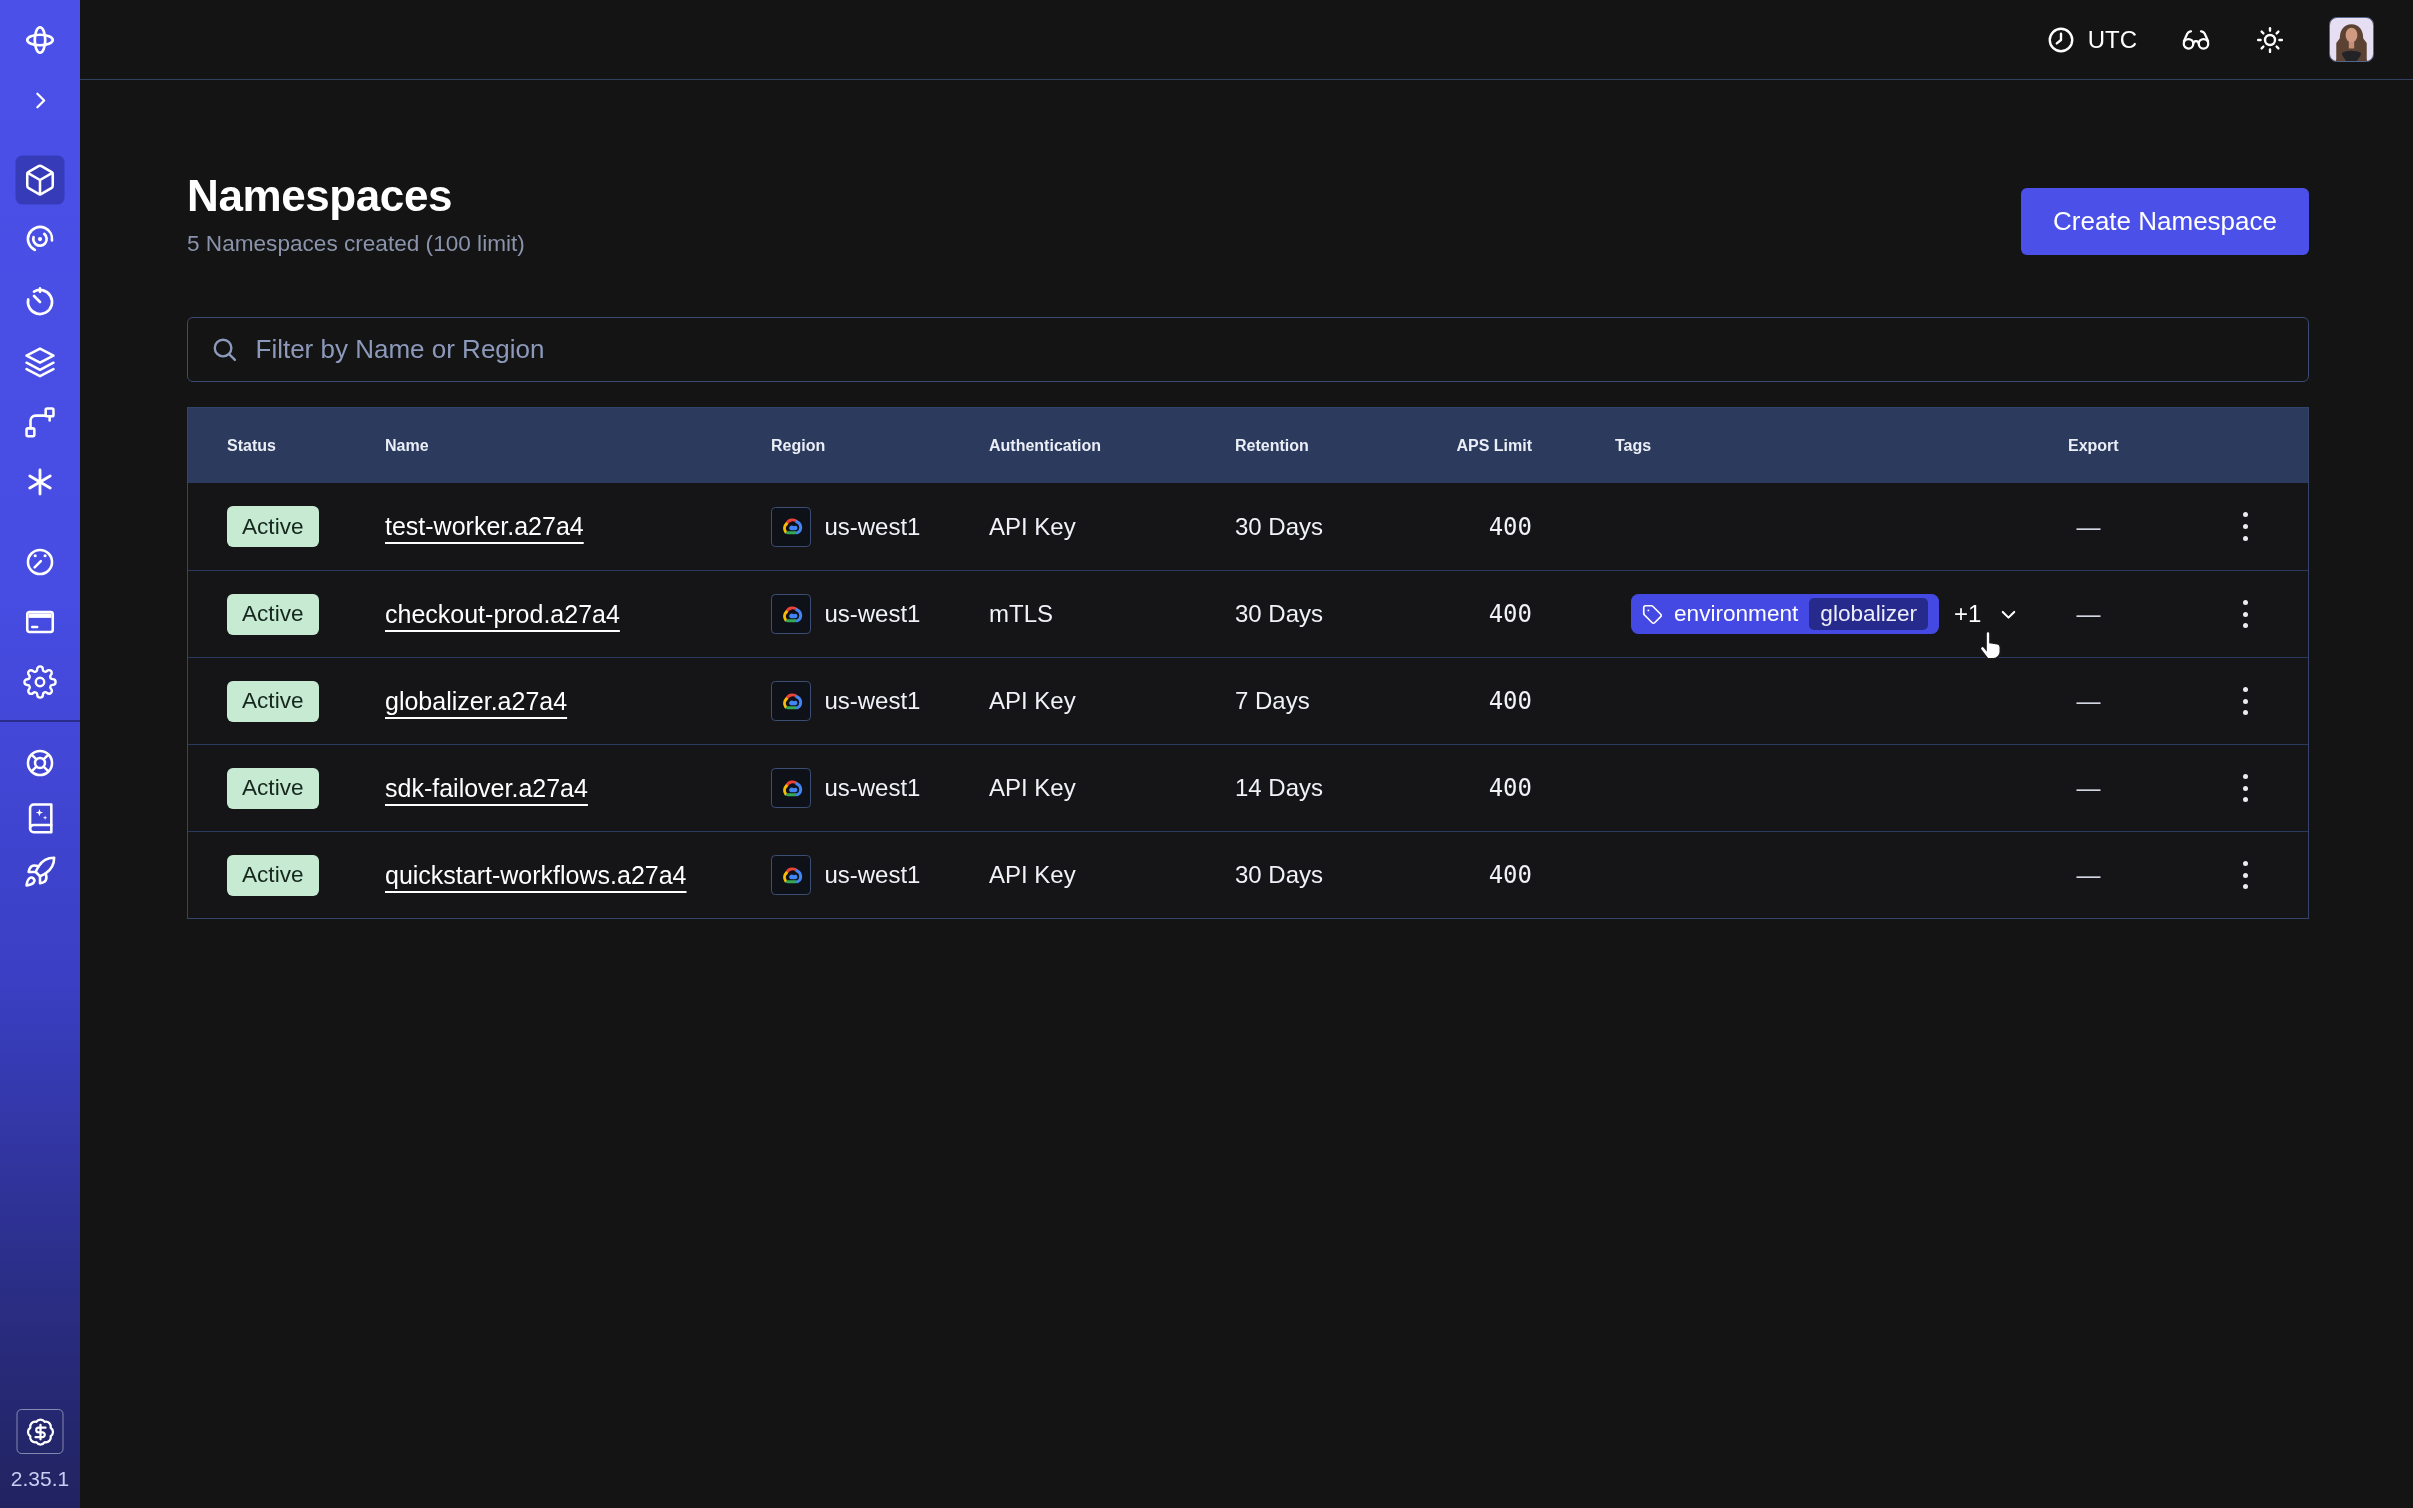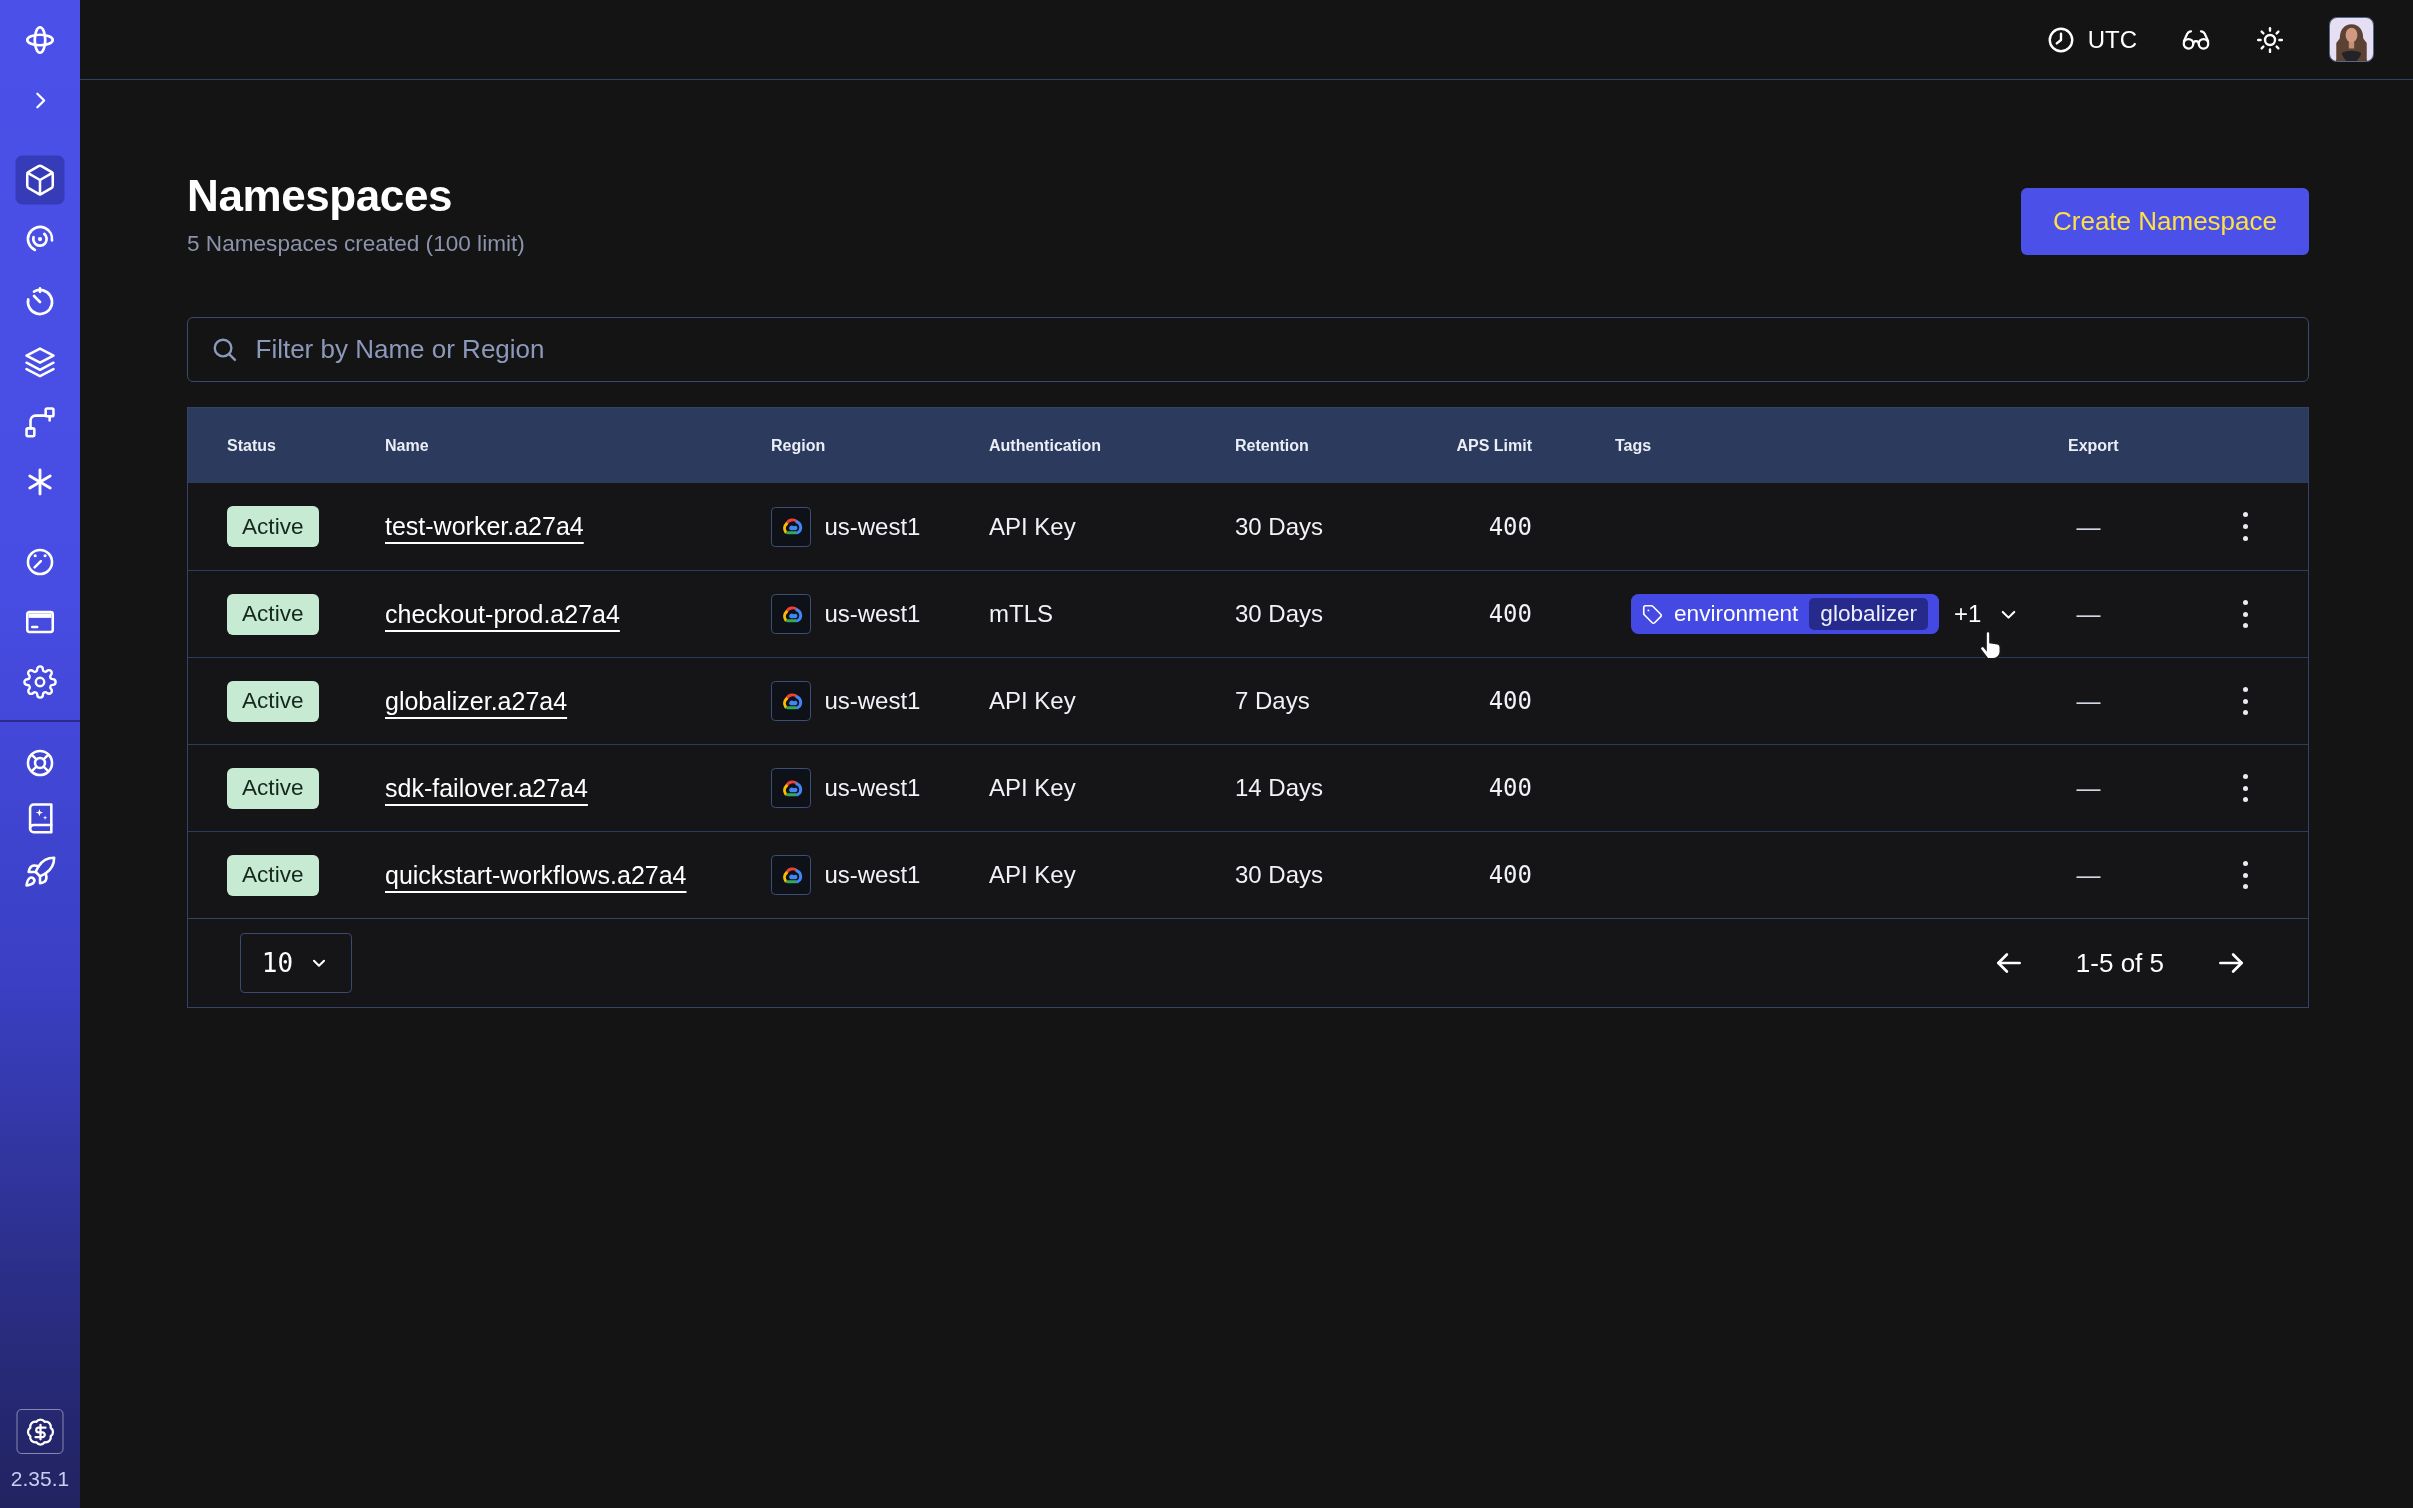--- a/index.html
+++ b/index.html
@@ -35,21 +35,21 @@
   .avatar { width:45px; height:45px; border-radius:7.5px; border:1.7px solid #55688C; overflow:hidden; }
   .avatar svg { width:100%; height:100%; display:block; }
 
   
   .main { position:absolute; left:80px; top:82px; width:2333px; height:1426px;
     padding:0 104px 0 107px; }
   .page-head { position:relative; margin-top:89px; height:92px; }
   .page-title { font-size:44px; font-weight:700; color:#fff; letter-spacing:-0.4px; }
   .page-sub { margin-top:10px; font-size:22.6px; color:#8A93AB; }
   .create-btn { position:absolute; right:0; top:17px; height:67px; padding:0 32px;
-    background:#4A50E8; color:#fde047; border:none; border-radius:5.9px; font-size:26px;
+    background:#4A50E8; color:#ffffff; border:none; border-radius:5.9px; font-size:26px;
     font-family:inherit; display:flex; align-items:center; cursor:pointer; }
 
   .filter { margin-top:54px; height:65px; border:1.7px solid #3A4A70; border-radius:5.9px;
     display:flex; align-items:center; padding:12px 22px; gap:17px; background:#141414; }
   .filter svg { width:28.5px; height:28.5px; color:#8C99BB; flex:none; }
   .filter input { flex:1; background:transparent; border:none; outline:none;
     font-size:26px; color:#e8ebf3; font-family:inherit; }
   .filter input::placeholder { color:#8C99BB; }
 
   
@@ -459,39 +459,20 @@
             <span class="dash">—</span>
             <span class="kebab">
                 <i></i>
                 <i></i>
                 <i></i>
               </span>
           </div>
         </div>
       </div>
 
-      <div class="tfoot">
-        <div class="page-size">
-          <span class="mono">10</span>
-          <svg viewBox="0 0 24 24" fill="none" stroke="currentColor" stroke-width="2.2" stroke-linecap="round" stroke-linejoin="round">
-            <polyline points="6.5 9.5 12 15 17.5 9.5"></polyline>
-          </svg>
-        </div>
-        <div class="pager">
-          <svg viewBox="0 0 24 24" fill="none" stroke="currentColor" stroke-width="1.9" stroke-linecap="round" stroke-linejoin="round">
-            <path d="M19.5 12h-15"></path>
-              <polyline points="10.5 6 4.5 12 10.5 18"></polyline>
-          </svg>
-          <span class="range">1-5 of 5</span>
-          <svg viewBox="0 0 24 24" fill="none" stroke="currentColor" stroke-width="1.9" stroke-linecap="round" stroke-linejoin="round">
-            <path d="M4.5 12h15"></path>
-              <polyline points="13.5 6 19.5 12 13.5 18"></polyline>
-          </svg>
-        </div>
-      </div>
     </section>
   </main>
 
   <div class="cursor">
     <svg viewBox="0 0 24 24">
       <path d="M9.3 21.8 4.6 15.6c-.5-.66-.37-1.6.3-2.1.62-.47 1.5-.37 2 .22l1.3 1.55V4.4c0-.77.63-1.4 1.4-1.4.78 0 1.4.63 1.4 1.4v6.2l5.06.84c1.17.2 2.04 1.2 2.04 2.4v3.06c0 2.66-2.1 4.9-4.77 4.9H9.3z" fill="#fff" stroke="#1a1a1a" stroke-width="1.2"></path>
     </svg>
   </div>
 </div>
 

